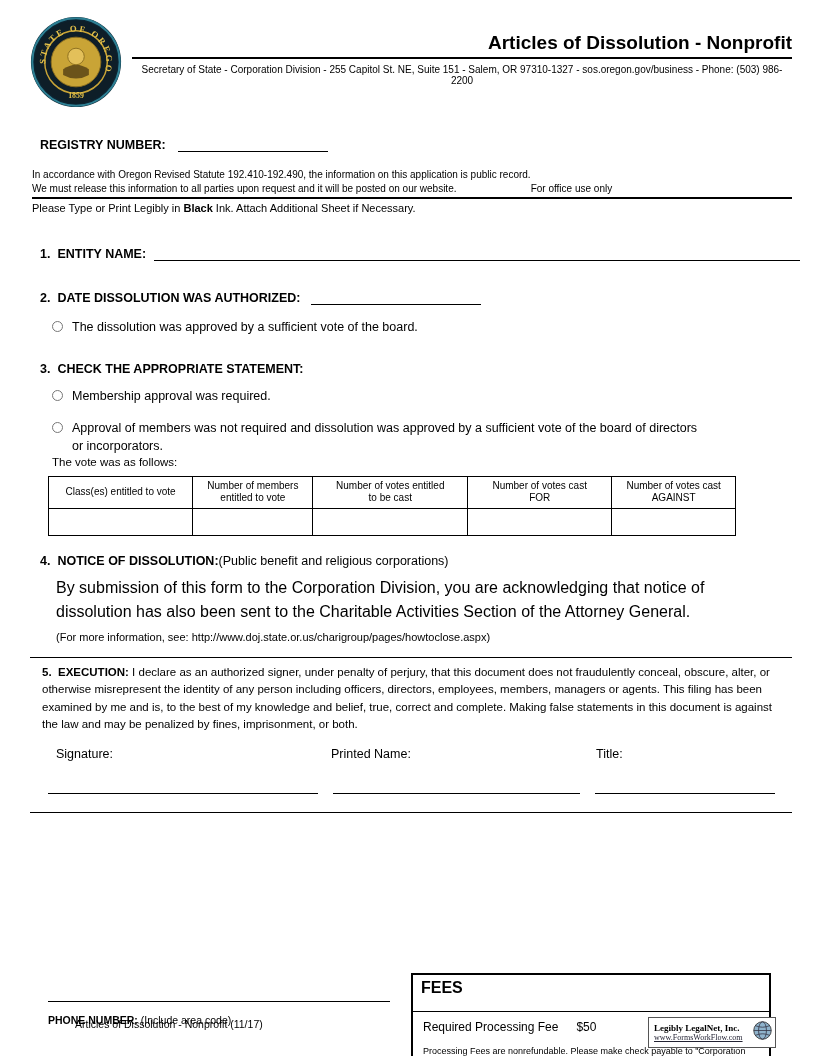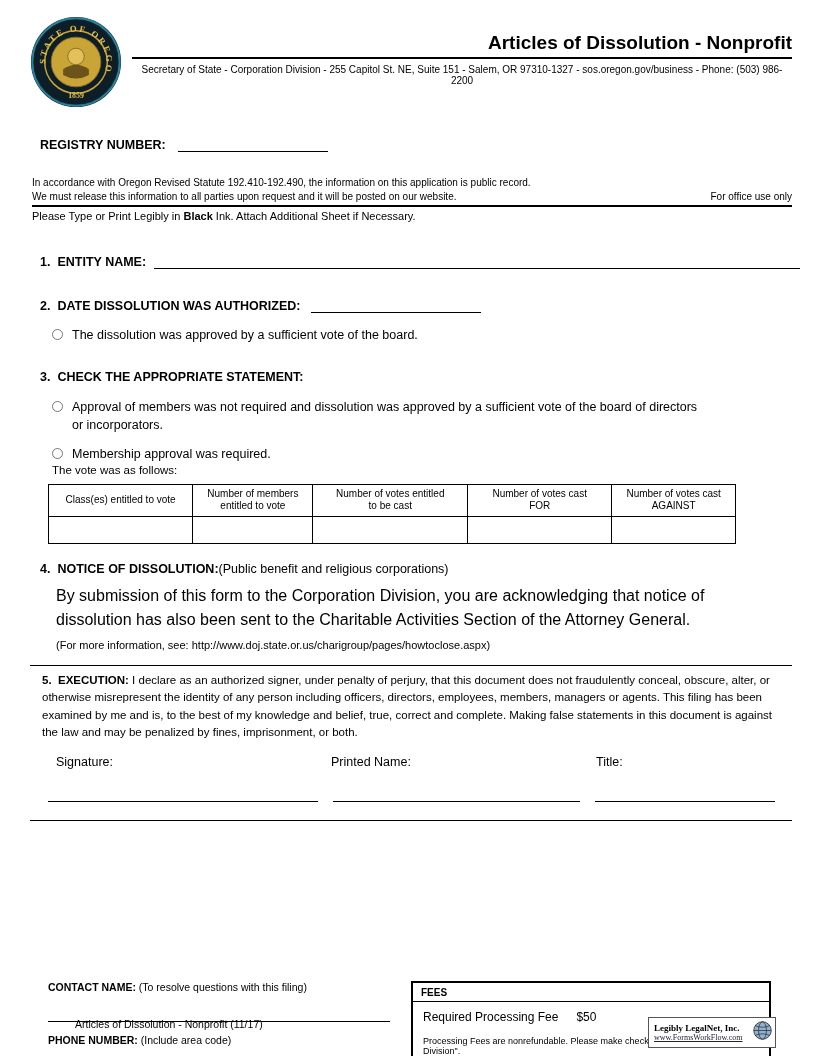--- a/index.html
+++ b/index.html
@@ -12,21 +12,21 @@
   .header { display:flex; padding:16px 24px 0 30px; }
   .seal { width:92px; height:92px; flex:0 0 auto; }
   .header-right { flex:1; margin-left:10px; }
   .doc-title { text-align:right; font-weight:bold; font-size:19px; margin-top:16px; }
   .header-rule { border-bottom:2.5px solid #000; margin-top:3px; }
   .address-line { font-size:10px; text-align:center; margin-top:5px; }
   
   .registry-row { margin:30px 0 0 40px; font-size:12.5px; font-weight:bold; display:flex; align-items:flex-end; }
   .registry-blank { display:inline-block; width:150px; border-bottom:1px solid #000; height:14px; margin-left:12px; }
   
-  .notice-row { display:flex; justify-content:space-between; align-items:flex-end; margin:24px 24px 0 32px; font-size:10px; line-height:1.35; }
+  .notice-row { display:flex; justify-content:flex-start; align-items:flex-end; margin:16px 24px 0 32px; font-size:10px; line-height:1.35; }
   .office-use { font-size:10px; white-space:nowrap; }
   .thick-rule { border-top:2px solid #000; margin:2px 24px 0 32px; }
   .instructions { font-size:11px; margin:3px 0 0 32px; }
   
   .item-row { display:flex; align-items:flex-end; margin-left:40px; font-size:12.5px; }
   .item-num { font-weight:bold; margin-right:7px; }
   .item-label { font-weight:bold; white-space:nowrap; }
   .label-suffix { font-weight:normal; white-space:nowrap; }
   .grow-line { flex:1; border-bottom:1px solid #000; height:15px; margin-left:8px; margin-right:16px; }
   .inline-blank { display:inline-block; width:170px; border-bottom:1px solid #000; height:14px; margin-left:10px; }
@@ -49,21 +49,21 @@
   .sig-line { border-bottom:1px solid #000; height:1px; }
   .sig-line.s1 { width:270px; } .sig-line.s2 { width:247px; } .sig-line.s3 { width:180px; }
   
   .bottom { display:flex; margin:160px 45px 0 48px; align-items:flex-start; }
   .contact-col { width:342px; font-size:10.5px; }
   .contact-label { font-weight:bold; display:inline; }
   .contact-hint { font-weight:normal; display:inline; }
   .contact-line { border-bottom:1px solid #000; height:1px; margin-top:28px; }
   .contact-row2 { margin-top:12px; }
   .fees-box { margin-left:auto; width:360px; border:2px solid #000; }
-  .fees-title { font-weight:bold; font-size:10px; padding:4px 8px 3px 8px; border-bottom:1.5px solid #000; }
+  .fees-title { font-weight:bold; font-size:16px; padding:4px 8px 14px 8px; border-bottom:1.5px solid #000; }
   .fees-required { display:flex; font-size:12px; padding:8px 24px 4px 10px; }
   .fees-required .fee-val { margin-left:18px; }
   .fees-note { font-size:9px; padding:8px 8px 0 10px; }
   .fees-note:last-child { padding-bottom:8px; }
   
   .footer-id { position:absolute; left:75px; bottom:26px; font-size:10.5px; }
   .legalnet { position:absolute; right:40px; bottom:8px; width:128px; border:1px solid #555; background:#fff;
               display:flex; align-items:center; padding:2px 2px 2px 5px; font-family:"Liberation Serif", serif; }
   .legalnet .txt { flex:1; }
   .legalnet .l1 { font-weight:bold; font-size:9px; white-space:nowrap; }
@@ -132,30 +132,30 @@
   </div>
   <div class="option-row" style="margin-top:13px;">
     <span class="radio"></span>
     <span>The dissolution was approved by a sufficient vote of the board.</span>
   </div>
 
   <div class="item-row" style="margin-top:26px;">
     <span class="item-num">3.</span>
     <span class="item-label">CHECK THE APPROPRIATE STATEMENT:</span>
   </div>
+  <div class="option-row" style="margin-top:11px;">
+    <span class="radio"></span>
+    <span>Membership approval was required.</span>
+  </div>
   <div class="option-row" style="margin-top:14px;">
     <span class="radio"></span>
     <span>
       <span>Approval of members was not required and dissolution was approved by a sufficient vote of the board of directors</span><br>
       <span>or incorporators.</span>
     </span>
-  </div>
-  <div class="option-row" style="margin-top:11px;">
-    <span class="radio"></span>
-    <span>Membership approval was required.</span>
   </div>
   <div class="vote-intro">The vote was as follows:</div>
 
   <table class="vote">
     <colgroup>
       <col style="width:21%">
         <col style="width:17.5%">
         <col style="width:22.5%">
         <col style="width:21%">
         <col style="width:18%">
@@ -208,23 +208,20 @@
   <div class="sig-lines">
     <span class="sig-line s1"></span>
     <span class="sig-line s2"></span>
     <span class="sig-line s3"></span>
   </div>
 
   <div class="section-rule" style="margin-top:18px;"></div>
 
   <div class="bottom">
     <div class="contact-col">
-      <div>
-        <span class="contact-label">CONTACT NAME:</span><span class="contact-hint"> (To resolve questions with this filing)</span>
-      </div>
       <div class="contact-line"></div>
       <div class="contact-row2">
         <span class="contact-label">PHONE NUMBER:</span><span class="contact-hint"> (Include area code)</span>
       </div>
 
     </div>
 
     <div class="fees-box">
       <div class="fees-title">FEES</div>
       <div class="fees-required">

